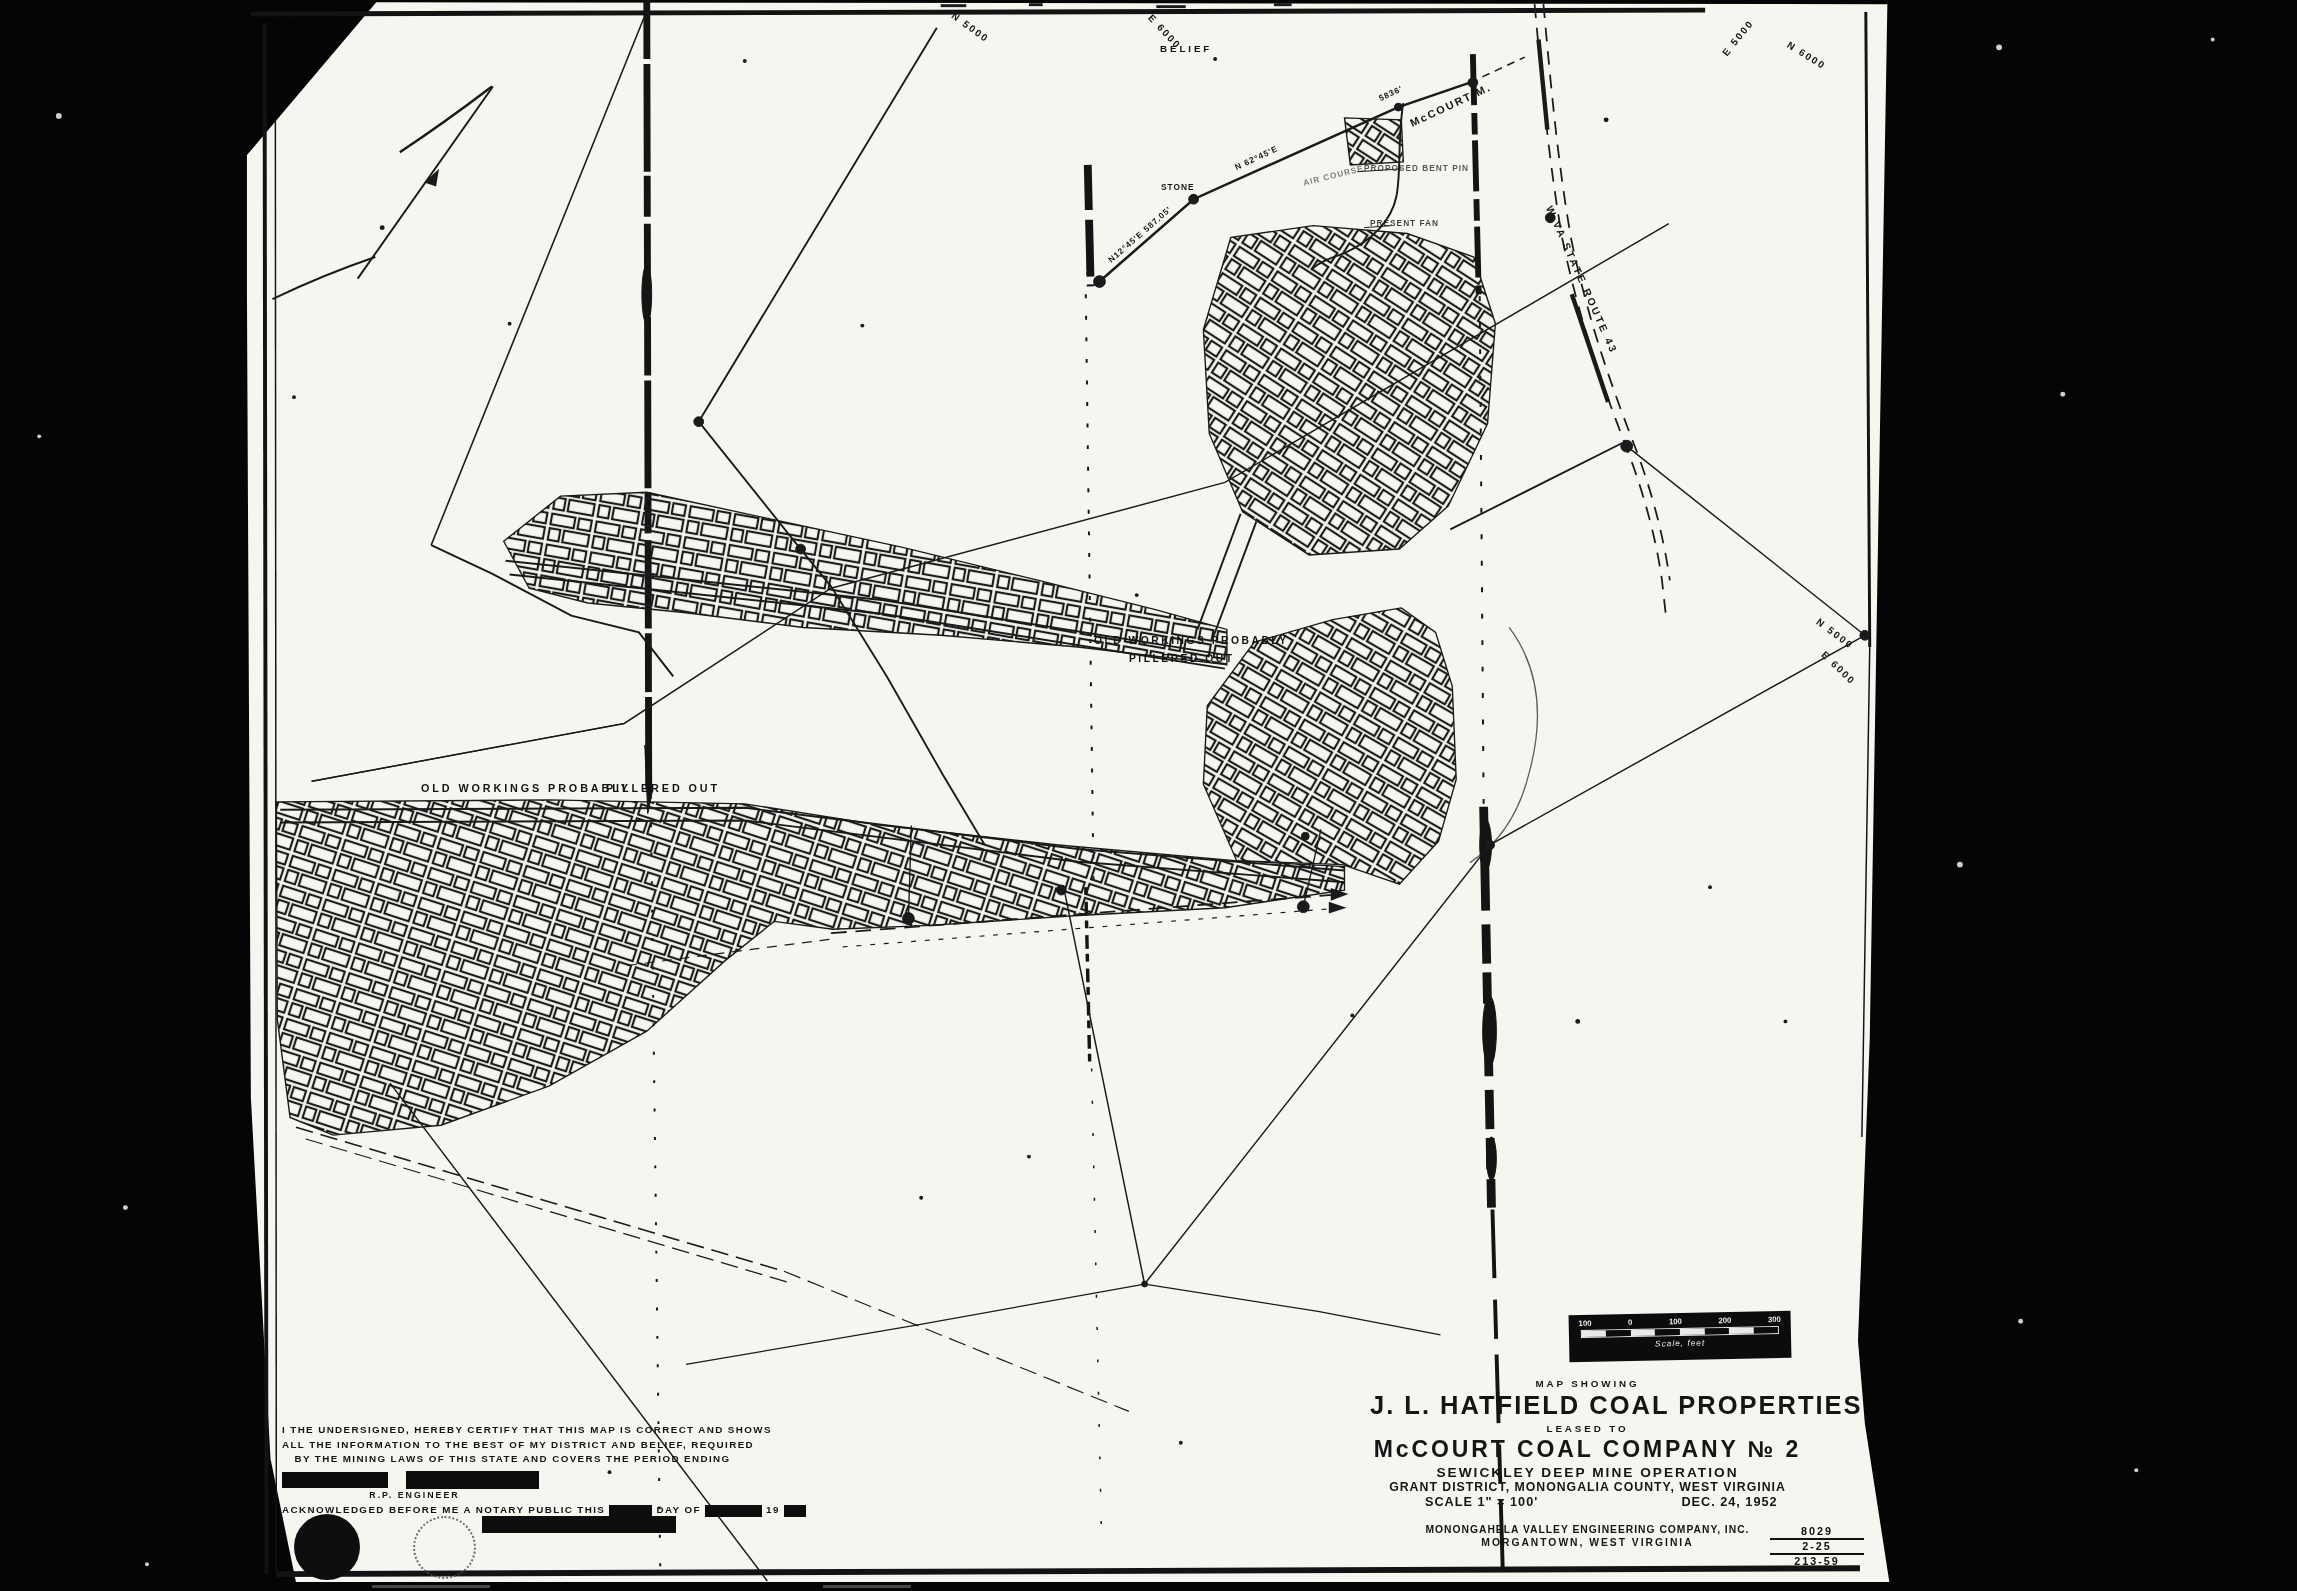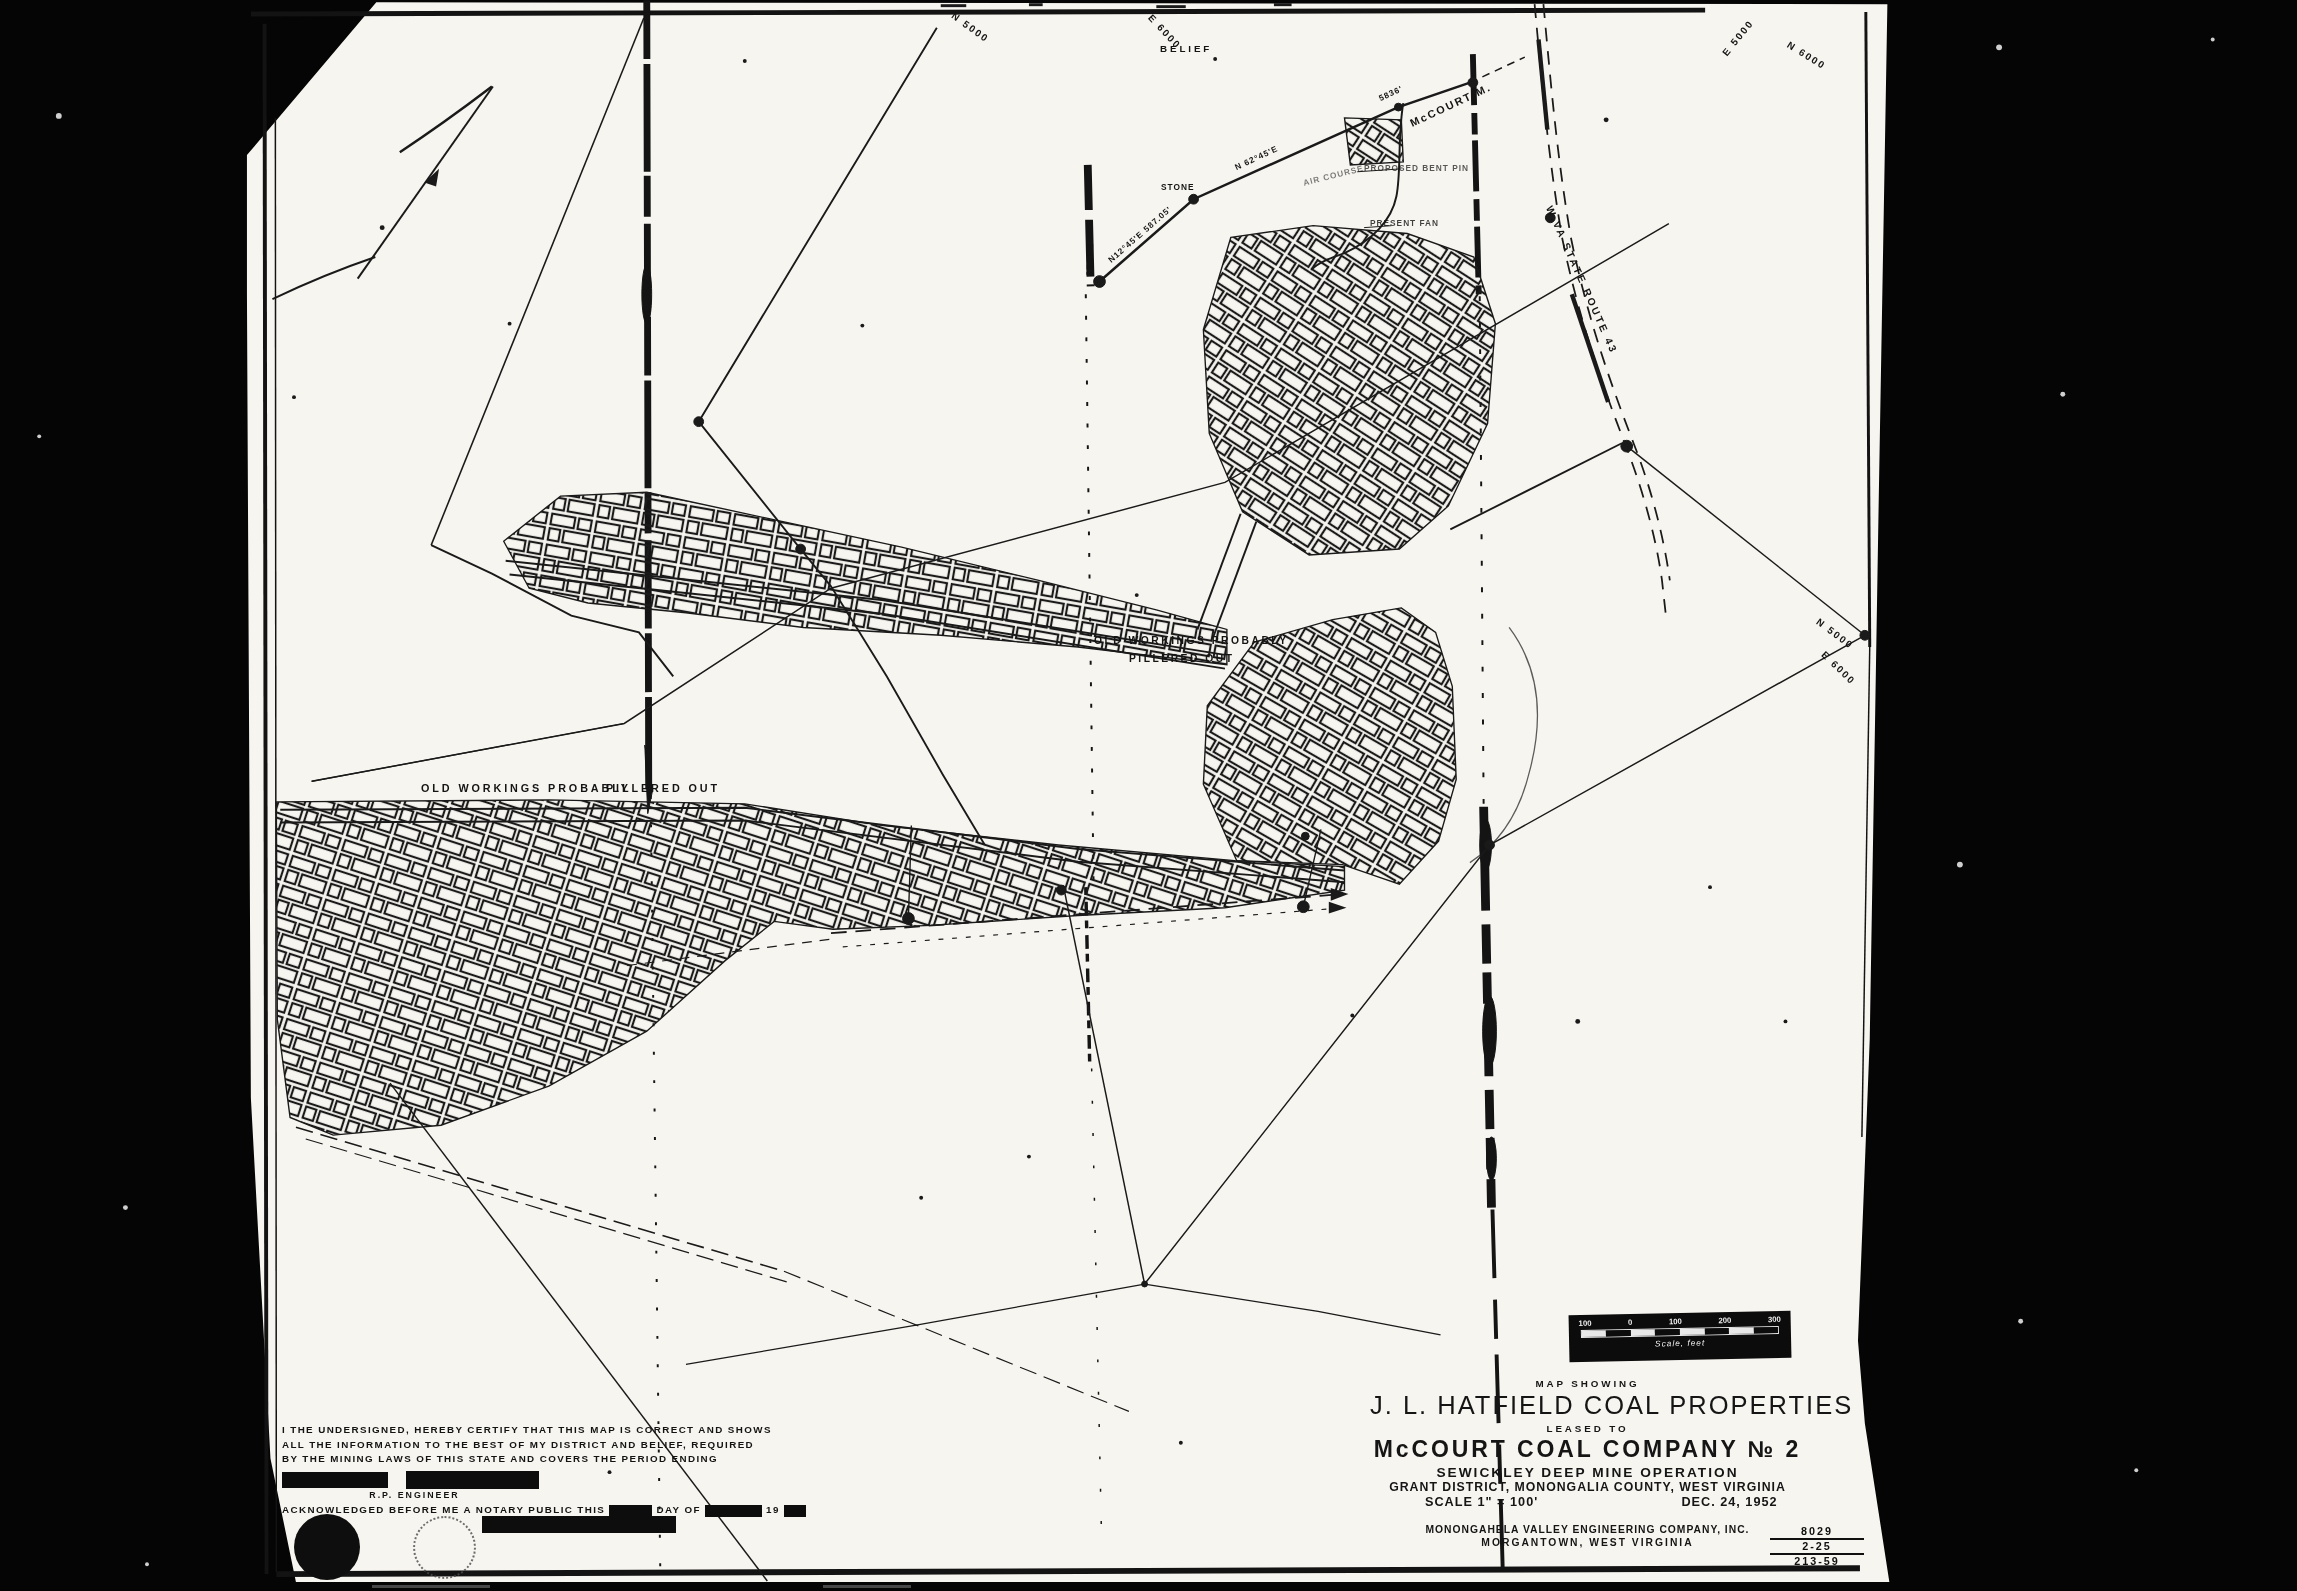--- a/index.html
+++ b/index.html
@@ -9,21 +9,21 @@
   .lbl{position:absolute;z-index:3;font-weight:bold;font-size:9.8px;
        letter-spacing:2px;color:#141414;white-space:nowrap;
        transform-origin:0 0;font-family:"Liberation Sans",sans-serif;}
   .lbl.small{font-size:8.3px;letter-spacing:1px;}
   .lbl.faint{opacity:.55;}
   
   #title-block{position:absolute;left:1370px;top:1378px;width:435px;z-index:3;
                text-align:center;color:#151515;}
   #title-block div{white-space:nowrap;}
   .tb-eyebrow{font-size:9.8px;font-weight:bold;letter-spacing:2.9px;}
-  .tb-title{font-size:25.5px;font-weight:normal;letter-spacing:2px;margin-top:2px;}
+  .tb-title{font-size:25.5px;font-weight:bold;letter-spacing:2px;margin-top:2px;}
   .tb-leased{font-size:9.8px;font-weight:bold;letter-spacing:2.9px;margin-top:2.9px;}
   .tb-company{font-size:23px;font-weight:bold;letter-spacing:2.9px;margin-top:2px;}
   .tb-operation{font-size:13.7px;font-weight:bold;letter-spacing:2px;margin-top:2px;}
   .tb-location{font-size:12.3px;font-weight:bold;letter-spacing:1px;}
   .tb-scalerow{display:flex;justify-content:space-between;padding:1px 27.4px 0 55px;
                font-size:12.7px;font-weight:bold;letter-spacing:1px;}
   .tb-firm{font-size:10.3px;font-weight:bold;letter-spacing:1px;margin-top:15px;}
   .tb-city{font-size:10.3px;font-weight:bold;letter-spacing:2px;margin-top:2px;}
   
   #corner-numbers{position:absolute;left:1770px;top:1525px;width:94px;z-index:3;
@@ -38,21 +38,21 @@
   .sb-ticks{display:flex;justify-content:space-between;padding:2px 9.8px 0 9.8px;
             font-size:7.8px;font-weight:bold;}
   .sb-bar{display:flex;margin:2px 11.8px 0 11.8px;height:5.9px;border:1px solid #e8e8e8;}
   .sb-bar span{flex:1;}
   .sb-seg-a{background:#e8e8e8;} .sb-seg-b{background:#0c0c0c;}
   .sb-caption{text-align:center;font-size:8.3px;font-style:italic;margin-top:2px;
               letter-spacing:1px;}
   
   #cert{position:absolute;left:282px;top:1423px;width:461px;z-index:3;color:#131313;}
   .cert-line{font-size:9.8px;font-weight:bold;letter-spacing:1.4px;line-height:14.7px;
-             white-space:nowrap;}
+             white-space:nowrap;text-align:center;}
   .redact{display:inline-block;background:#0d0d0d;vertical-align:middle;}
   .cert-sigs{margin-top:2.9px;height:17.6px;}
   .cert-engineer{text-align:center;width:265px;font-size:8.8px;font-weight:bold;
                  letter-spacing:2px;margin-top:2px;}
   .cert-notary{margin-top:4.9px;font-size:9.8px;font-weight:bold;letter-spacing:1.4px;
                white-space:nowrap;}
   #seal{position:absolute;left:294px;top:1514px;width:66px;height:66px;
         border-radius:50%;background:#0e0e0e;z-index:3;}
   #stamp{position:absolute;left:413px;top:1516px;width:59px;height:59px;
          border-radius:50%;border:2px dotted #4a4a4a;opacity:.8;z-index:3;}

